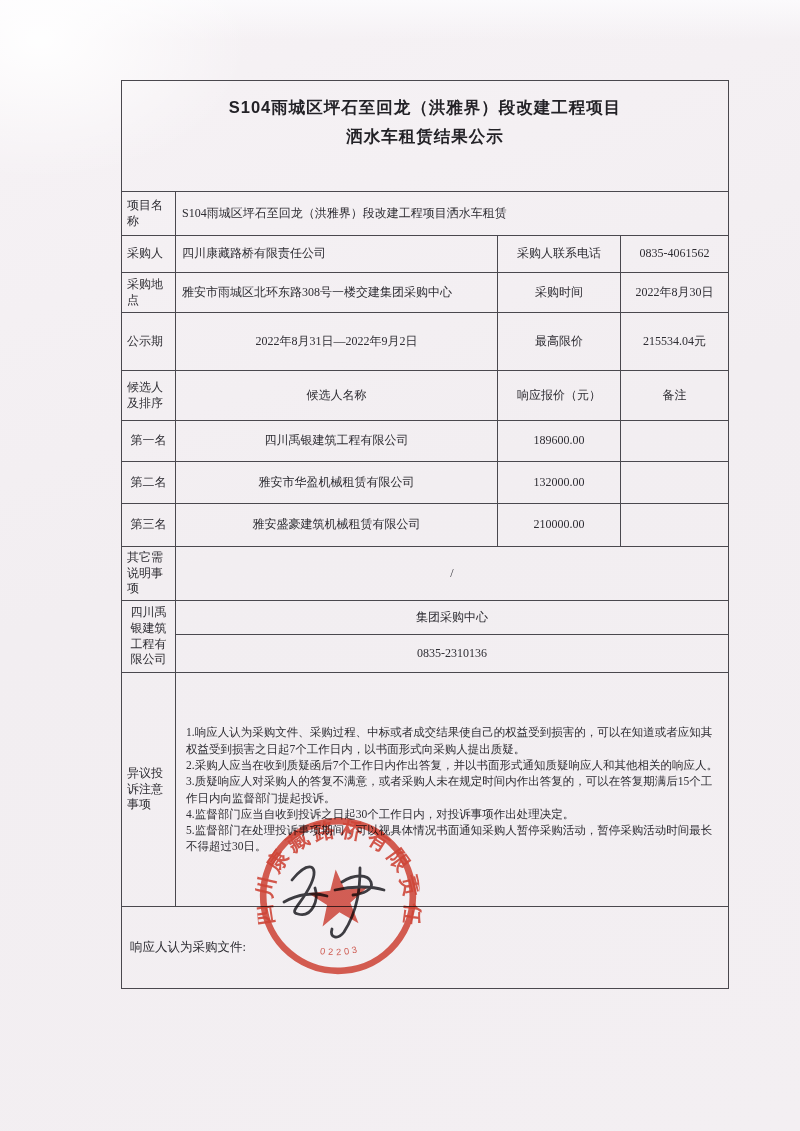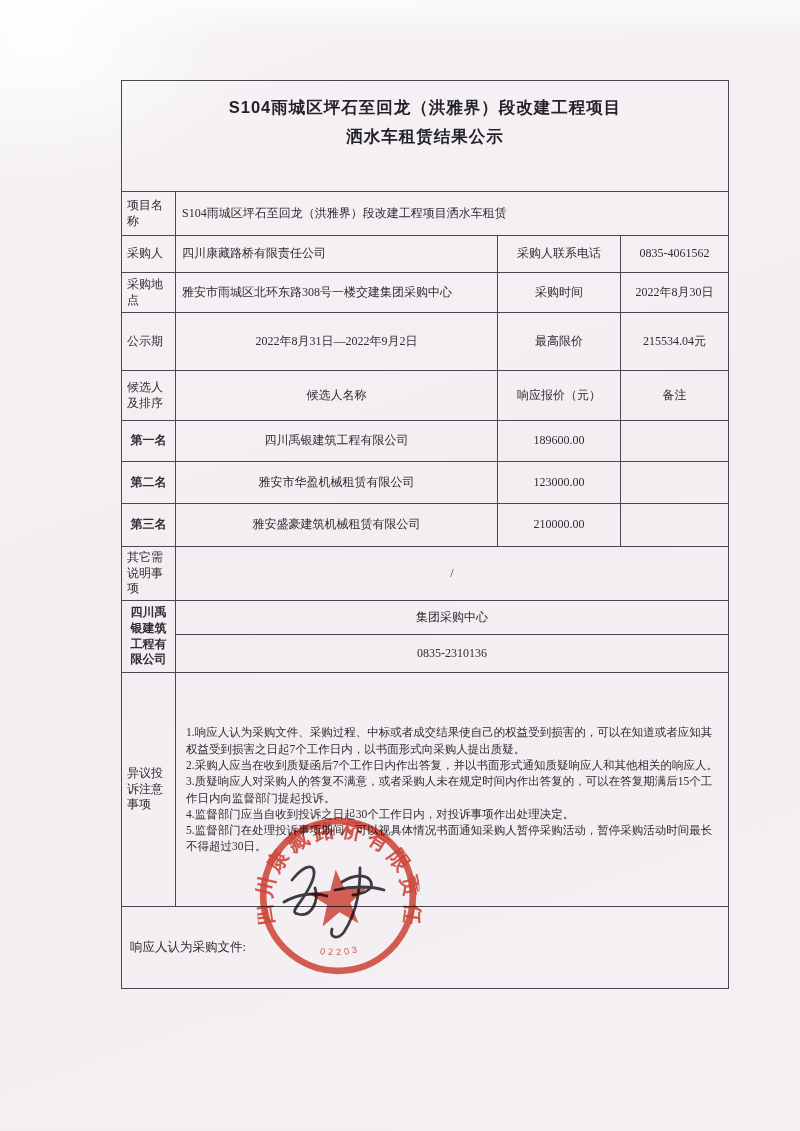--- a/index.html
+++ b/index.html
@@ -10,21 +10,21 @@
       linear-gradient(#fbfafc 0%, rgba(251,250,252,0) 40px),
       linear-gradient(160deg, #f6f2f5 0%, #f2eef1 45%, #f3eff2 100%);
     font-family:"Liberation Serif","DejaVu Serif",serif; color:#2e2d33;
   }
   table.doc { position:absolute; left:121px; top:80px; width:607px;
     border-collapse:collapse; table-layout:fixed; }
   col.c1{width:54px} col.c2{width:322px} col.c3{width:123px} col.c4{width:108px}
   td { border:1.5px solid #4a484e; vertical-align:middle; font-size:12px;
        line-height:1.3; padding:2px 6px; word-break:break-all; }
   td.lab  { padding:2px 5px;font-family:Liberation Serif, serif; }
-  td.labc { padding:2px 4px; text-align:center;font-weight:bold; }
+  td.labc { padding:2px 4px; text-align:center; }
   td.c    { text-align:center; }
   tr.h99  td{height:96px} tr.h42 td{height:39px} tr.h35 td{height:32px}
   tr.h38  td{height:35px} tr.h56 td{height:53px} tr.h48 td{height:45px}
   tr.h39  td{height:36px} tr.h40 td{height:37px} tr.h41 td{height:38px}
   tr.h52  td{height:49px} tr.h32 td{height:29px} tr.h36 td{height:33px}
   tr.h220 td{height:217px} tr.h80 td{height:77px}
   .title-cell { text-align:center; font-family:"Liberation Sans","DejaVu Sans",sans-serif;
     font-weight:700; font-size:16.5px; letter-spacing:1px; line-height:1.75;
     color:#232227; padding-top:12px; vertical-align:top; }
   .objection-cell { padding:8px 10px; font-size:11.5px; line-height:1.42; }
@@ -94,21 +94,21 @@
     <tr class="h39">
       <td class="labc">第一名</td>
       <td class="c">四川禹银建筑工程有限公司</td>
       <td class="c">189600.00</td>
       <td class="c"></td>
     </tr>
 
     <tr class="h40">
       <td class="labc">第二名</td>
       <td class="c">雅安市华盈机械租赁有限公司</td>
-      <td class="c">123000.00</td>
+      <td class="c">132000.00</td>
       <td class="c"></td>
     </tr>
 
     <tr class="h41">
       <td class="labc">第三名</td>
       <td class="c">雅安盛豪建筑机械租赁有限公司</td>
       <td class="c">210000.00</td>
       <td class="c"></td>
     </tr>
 

